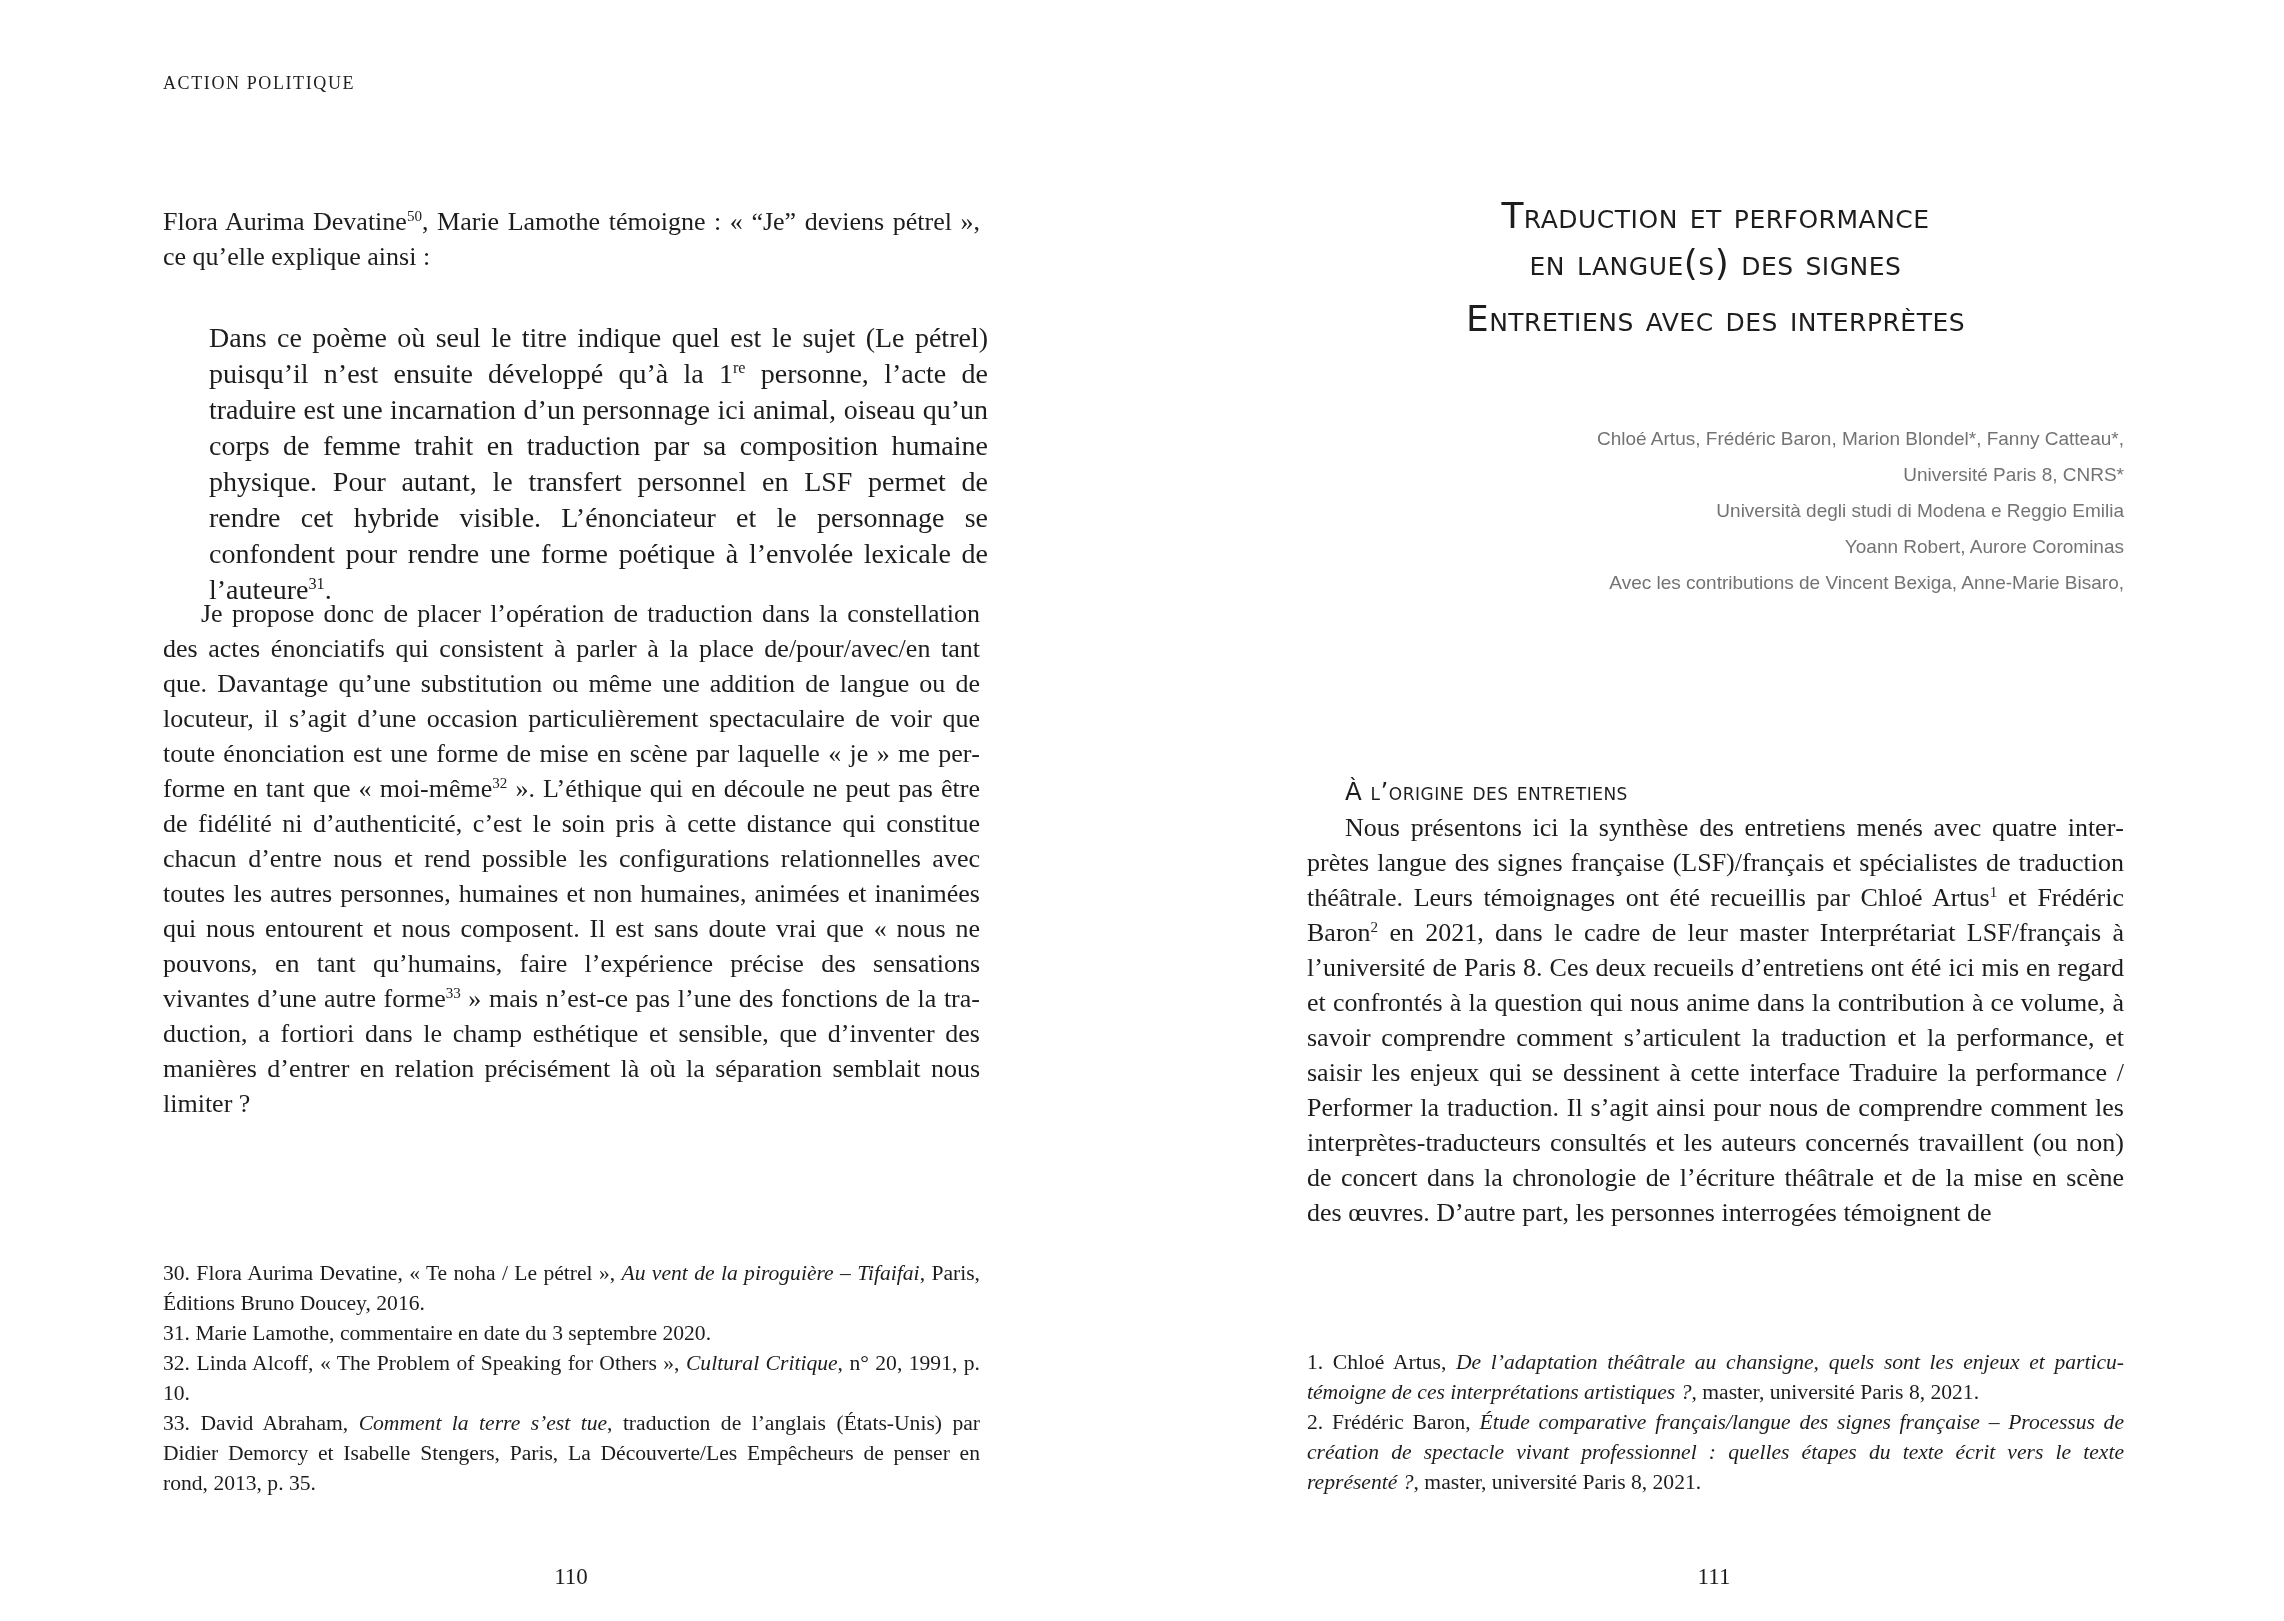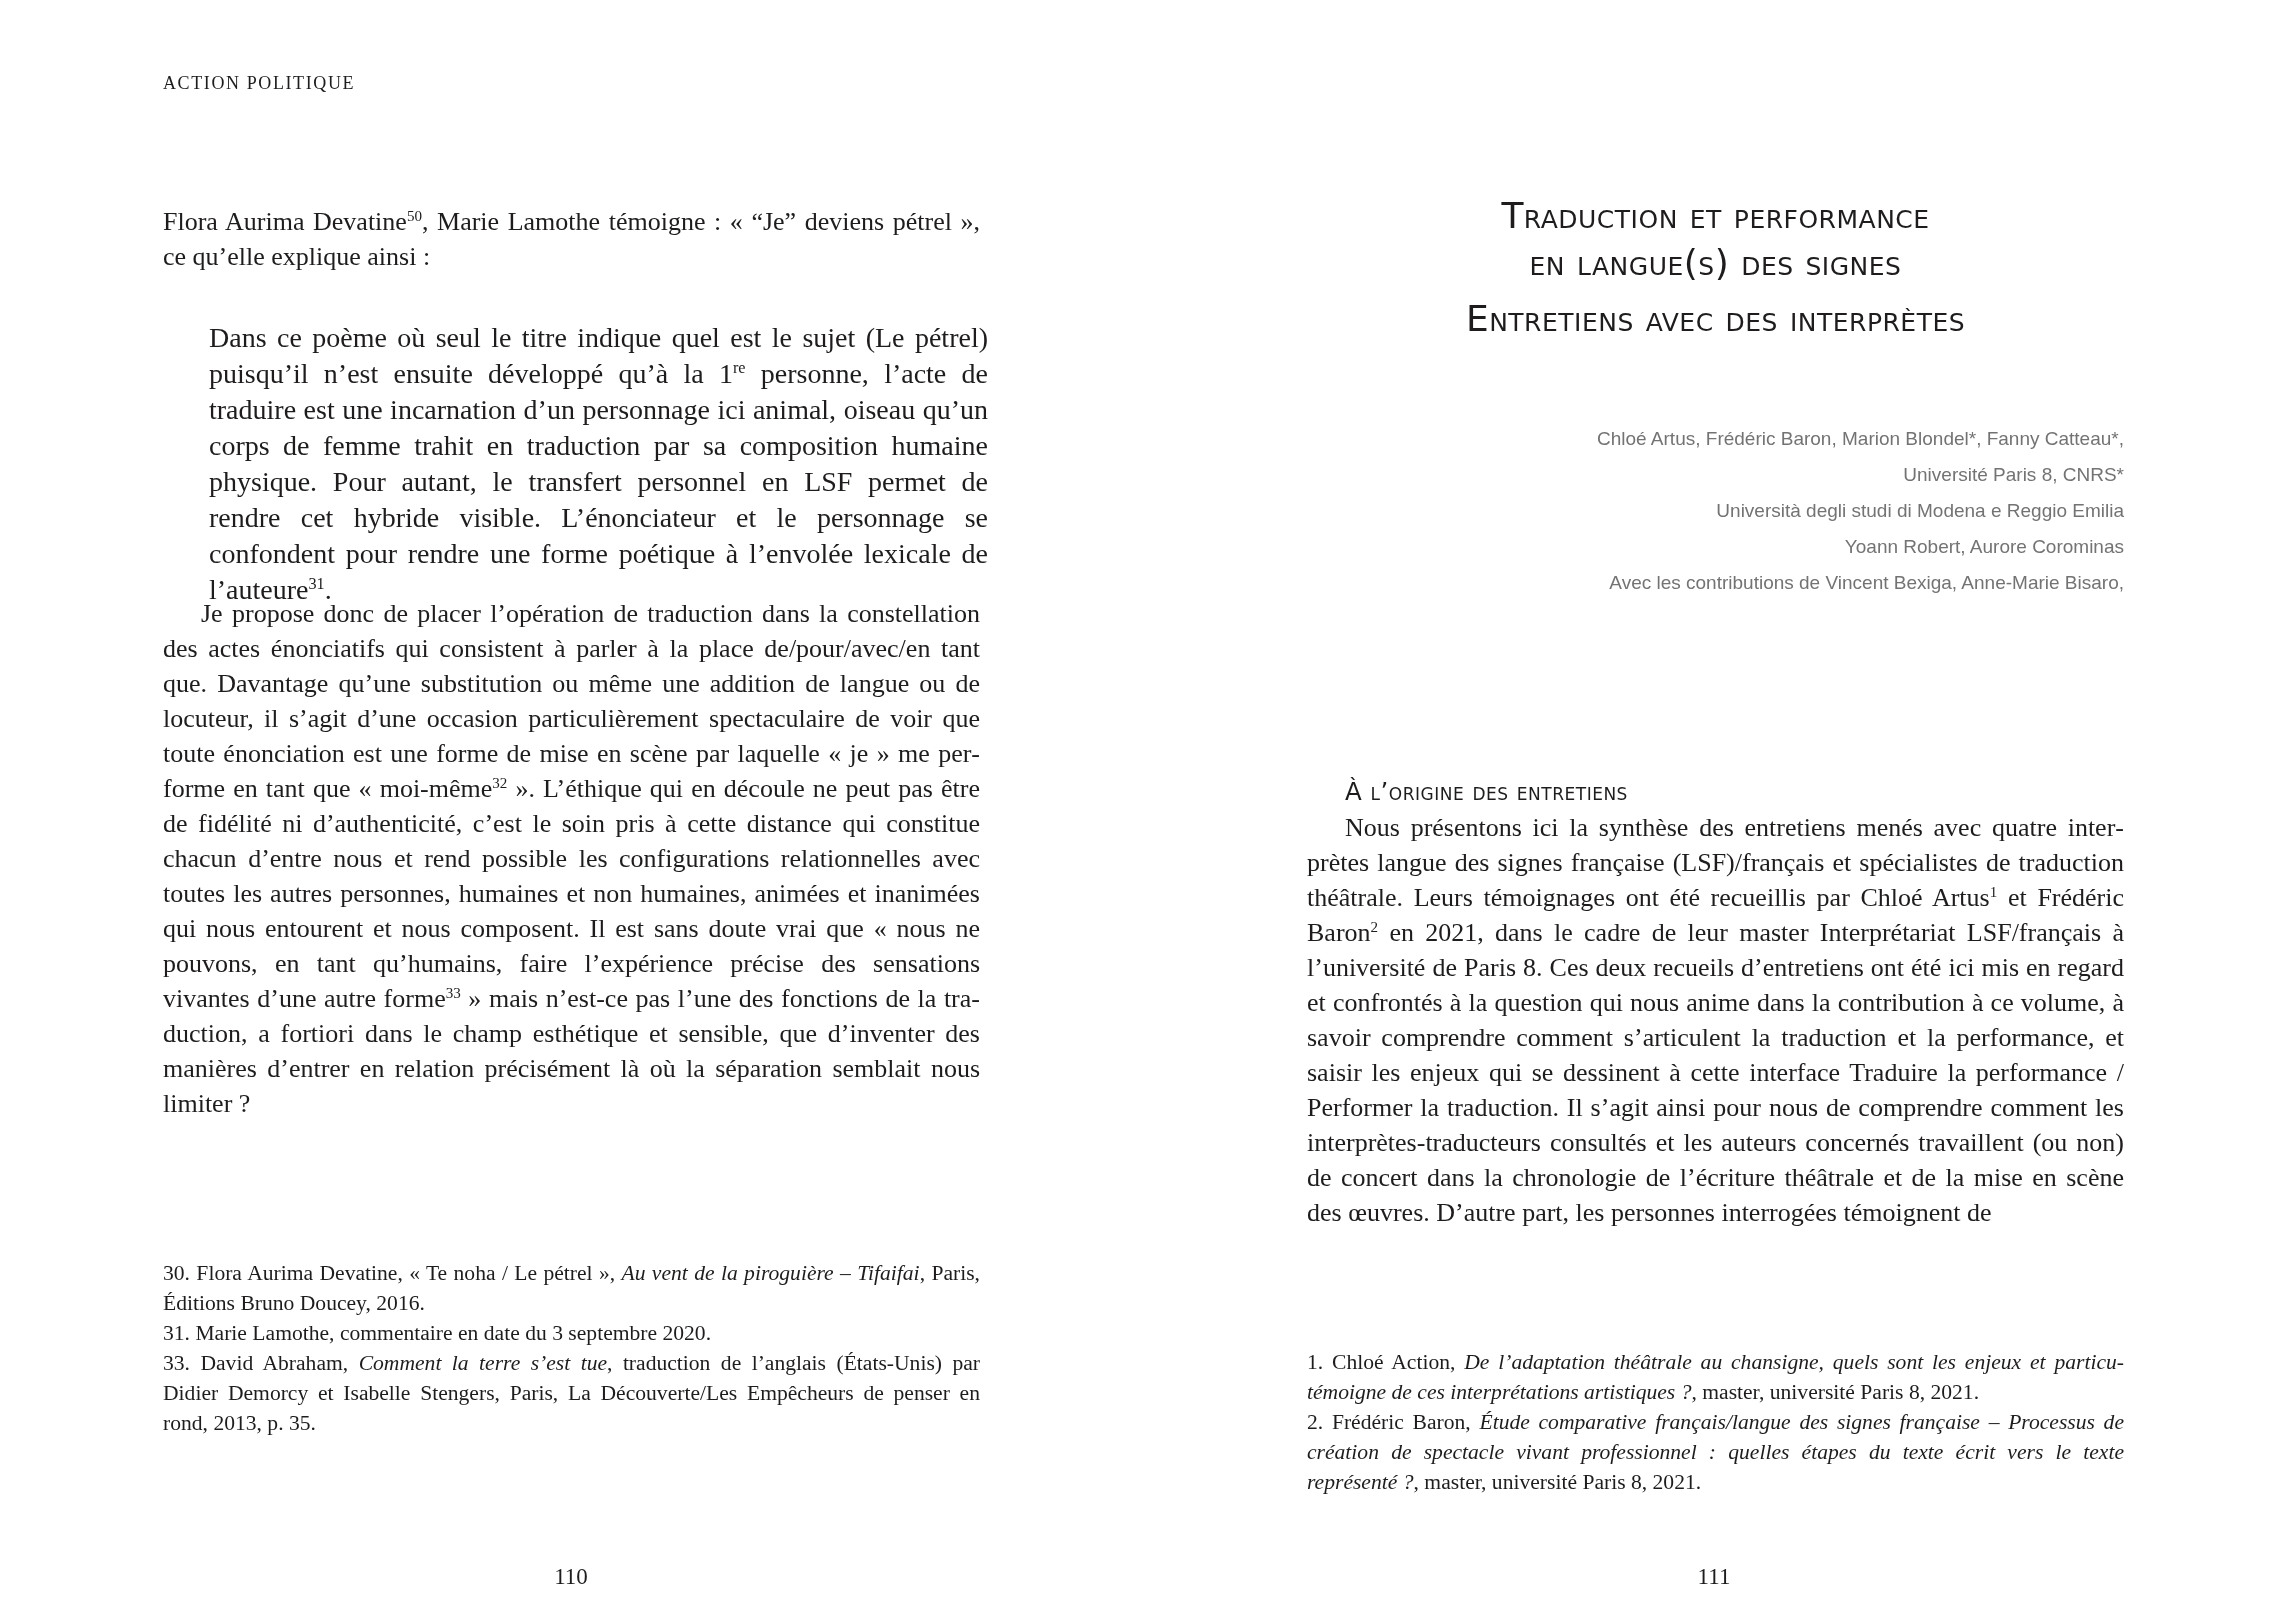--- a/index.html
+++ b/index.html
@@ -145,20 +145,21 @@
 
   <p class="col body-text left-intro"><span>Flora Aurima Devatine</span><sup>50</sup><span>, Marie Lamothe témoigne : « “Je” deviens pétrel », ce qu’elle explique ainsi :</span></p>
 
   <p class="blockquote"><span>Dans ce poème où seul le titre indique quel est le sujet (Le pétrel) puisqu’il n’est ensuite développé qu’à la 1</span><sup>re</sup><span> personne, l’acte de traduire est une incar­nation d’un personnage ici animal, oiseau qu’un corps de femme trahit en traduction par sa composition humaine physique. Pour autant, le transfert personnel en LSF permet de rendre cet hybride visible. L’énonciateur et le personnage se confondent pour rendre une forme poétique à l’envolée lexi­cale de l’auteure</span><sup>31</sup><span>.</span></p>
 
   <p class="col body-text indent left-para"><span>Je propose donc de placer l’opération de traduction dans la constellation des actes énonciatifs qui consistent à parler à la place de/pour/avec/en tant que. Davantage qu’une substitution ou même une addition de langue ou de locuteur, il s’agit d’une occasion particulièrement spectaculaire de voir que toute énonciation est une forme de mise en scène par laquelle « je » me per­forme en tant que « moi-même</span><sup>32</sup><span> ». L’éthique qui en découle ne peut pas être de fidélité ni d’authenticité, c’est le soin pris à cette distance qui constitue chacun d’entre nous et rend possible les configurations relationnelles avec toutes les autres personnes, humaines et non humaines, animées et inani­mées qui nous entourent et nous composent. Il est sans doute vrai que « nous ne pouvons, en tant qu’humains, faire l’expérience précise des sensations vivantes d’une autre forme</span><sup>33</sup><span> » mais n’est-ce pas l’une des fonctions de la tra­duction, a fortiori dans le champ esthétique et sensible, que d’inventer des manières d’entrer en relation précisément là où la séparation semblait nous limiter ?</span></p>
 
   <div class="footnotes">
     <p class="footnote"><span>30.</span><span> Flora Aurima Devatine, « Te noha / Le pétrel », </span><em>Au vent de la piroguière – Tifaifai</em><span>, Paris, Éditions Bruno Doucey, 2016.</span></p>
     <p class="footnote"><span>31.</span><span> Marie Lamothe, commentaire en date du 3 septembre 2020.</span></p>
+    <p class="footnote"><span>32.</span><span> Linda Alcoff, « The Problem of Speaking for Others », </span><em>Cultural Critique</em><span>, n° 20, 1991, p. 10.</span></p>
     <p class="footnote"><span>33.</span><span> David Abraham, </span><em>Comment la terre s’est tue</em><span>, traduction de l’anglais (États-Unis) par Didier Demorcy et Isabelle Stengers, Paris, La Découverte/Les Empêcheurs de penser en rond, 2013, p. 35.</span></p>
   </div>
 
   <div class="folio">110</div>
 </div>
 
 <div class="page page-right">
   <div class="title-block">
     <h1 class="title-line l1">Traduction et performance</h1>
     <h1 class="title-line l2">en langue(s) des signes</h1>
@@ -171,19 +172,19 @@
     <p>Università degli studi di Modena e Reggio Emilia</p>
     <p>Yoann Robert, Aurore Corominas</p>
     <p>Avec les contributions de Vincent Bexiga, Anne-Marie Bisaro,</p>
   </div>
 
   <h3 class="section-heading">À l’origine des entretiens</h3>
 
   <p class="col body-text indent right-para"><span>Nous présentons ici la synthèse des entretiens menés avec quatre inter­prètes langue des signes française (LSF)/français et spécialistes de traduction théâtrale. Leurs témoignages ont été recueillis par Chloé Artus</span><sup>1</sup><span> et Frédéric Baron</span><sup>2</sup><span> en 2021, dans le cadre de leur master Interprétariat LSF/français à l’université de Paris 8. Ces deux recueils d’entretiens ont été ici mis en regard et confrontés à la question qui nous anime dans la contribution à ce volume, à savoir comprendre comment s’articulent la traduction et la performance, et saisir les enjeux qui se dessinent à cette interface Traduire la performance / Performer la traduction. Il s’agit ainsi pour nous de comprendre comment les interprètes-traducteurs consultés et les auteurs concernés travaillent (ou non) de concert dans la chronologie de l’écriture théâtrale et de la mise en scène des œuvres. D’autre part, les personnes interrogées témoignent de</span></p>
 
   <div class="footnotes">
-    <p class="footnote"><span>1.</span><span> Chloé Action, </span><em>De l’adaptation théâtrale au chansigne, quels sont les enjeux et particu­témoigne de ces interprétations artistiques ?</em><span>, master, université Paris 8, 2021.</span></p>
+    <p class="footnote"><span>1.</span><span> Chloé Artus, </span><em>De l’adaptation théâtrale au chansigne, quels sont les enjeux et particu­témoigne de ces interprétations artistiques ?</em><span>, master, université Paris 8, 2021.</span></p>
     <p class="footnote"><span>2.</span><span> Frédéric Baron, </span><em>Étude comparative français/langue des signes française – Processus de création de spectacle vivant professionnel : quelles étapes du texte écrit vers le texte représenté ?</em><span>, master, université Paris 8, 2021.</span></p>
   </div>
 
   <div class="folio">111</div>
 </div>
 
 
 </body></html>

